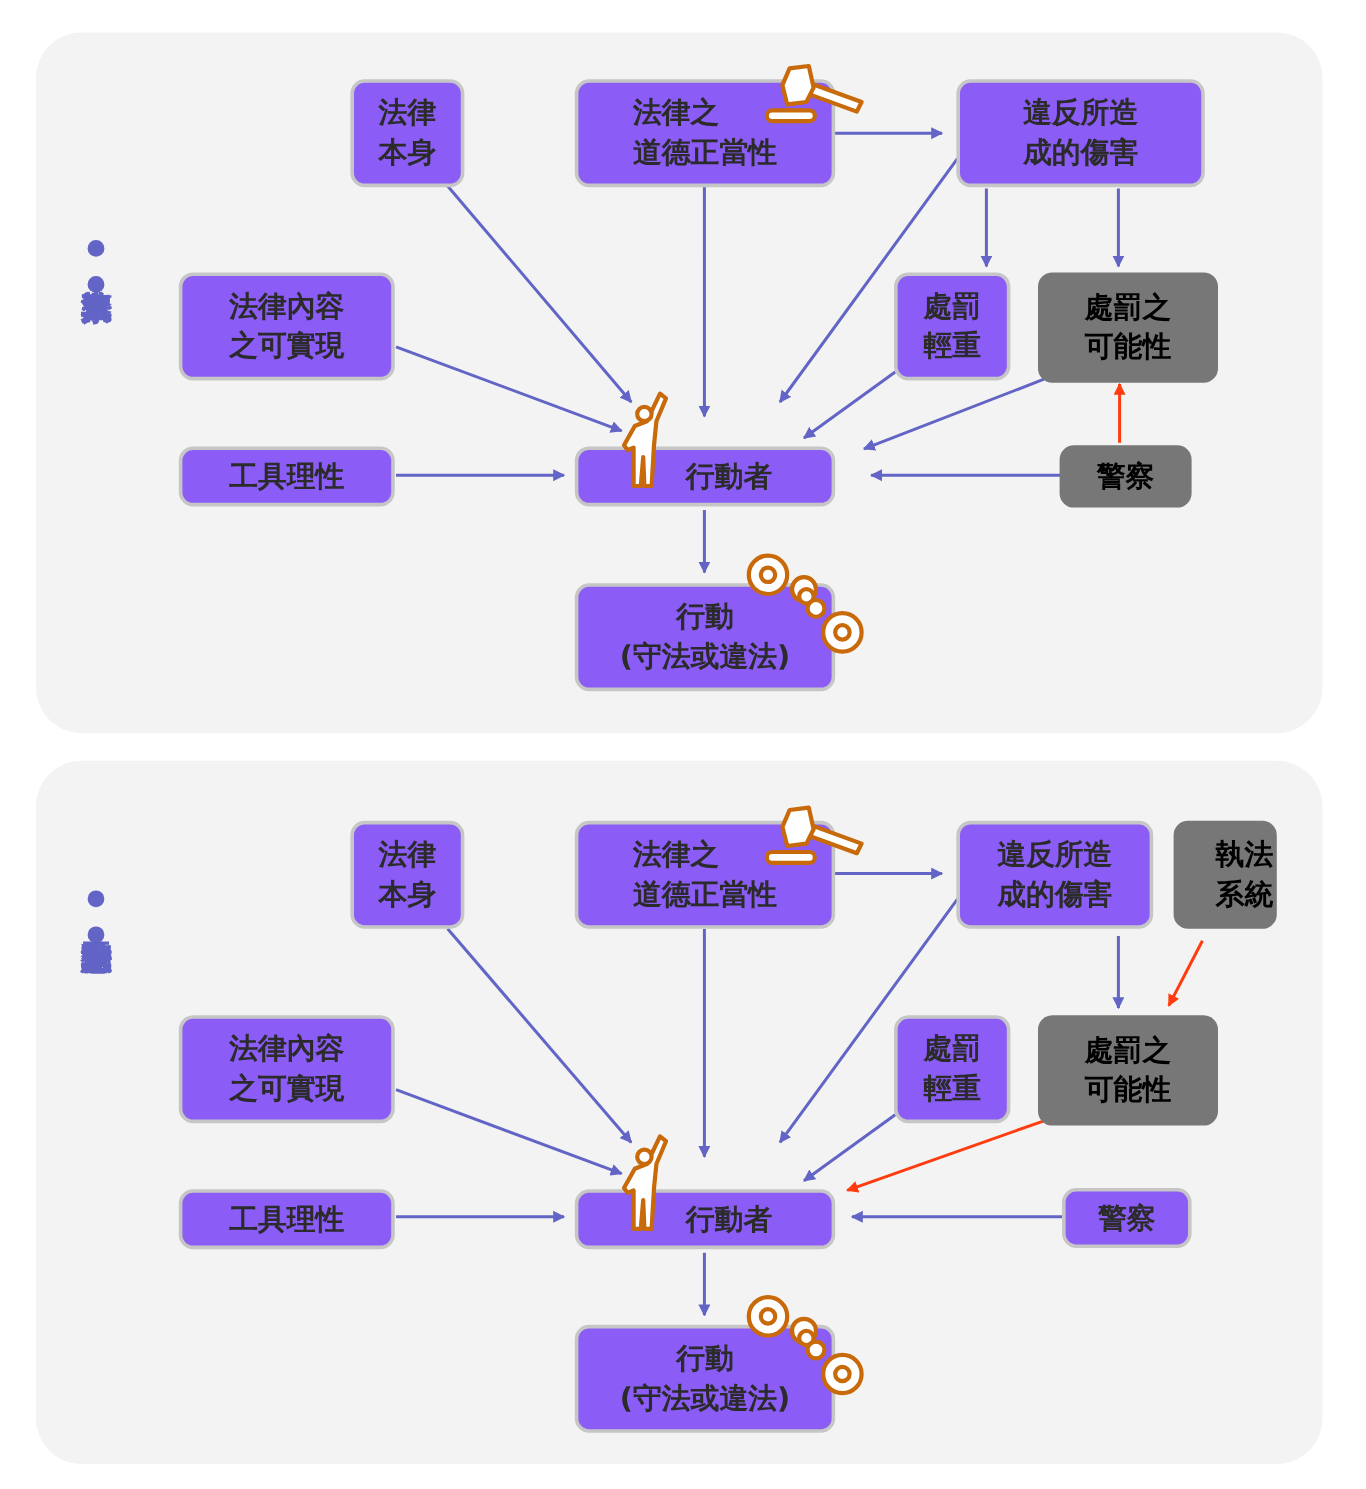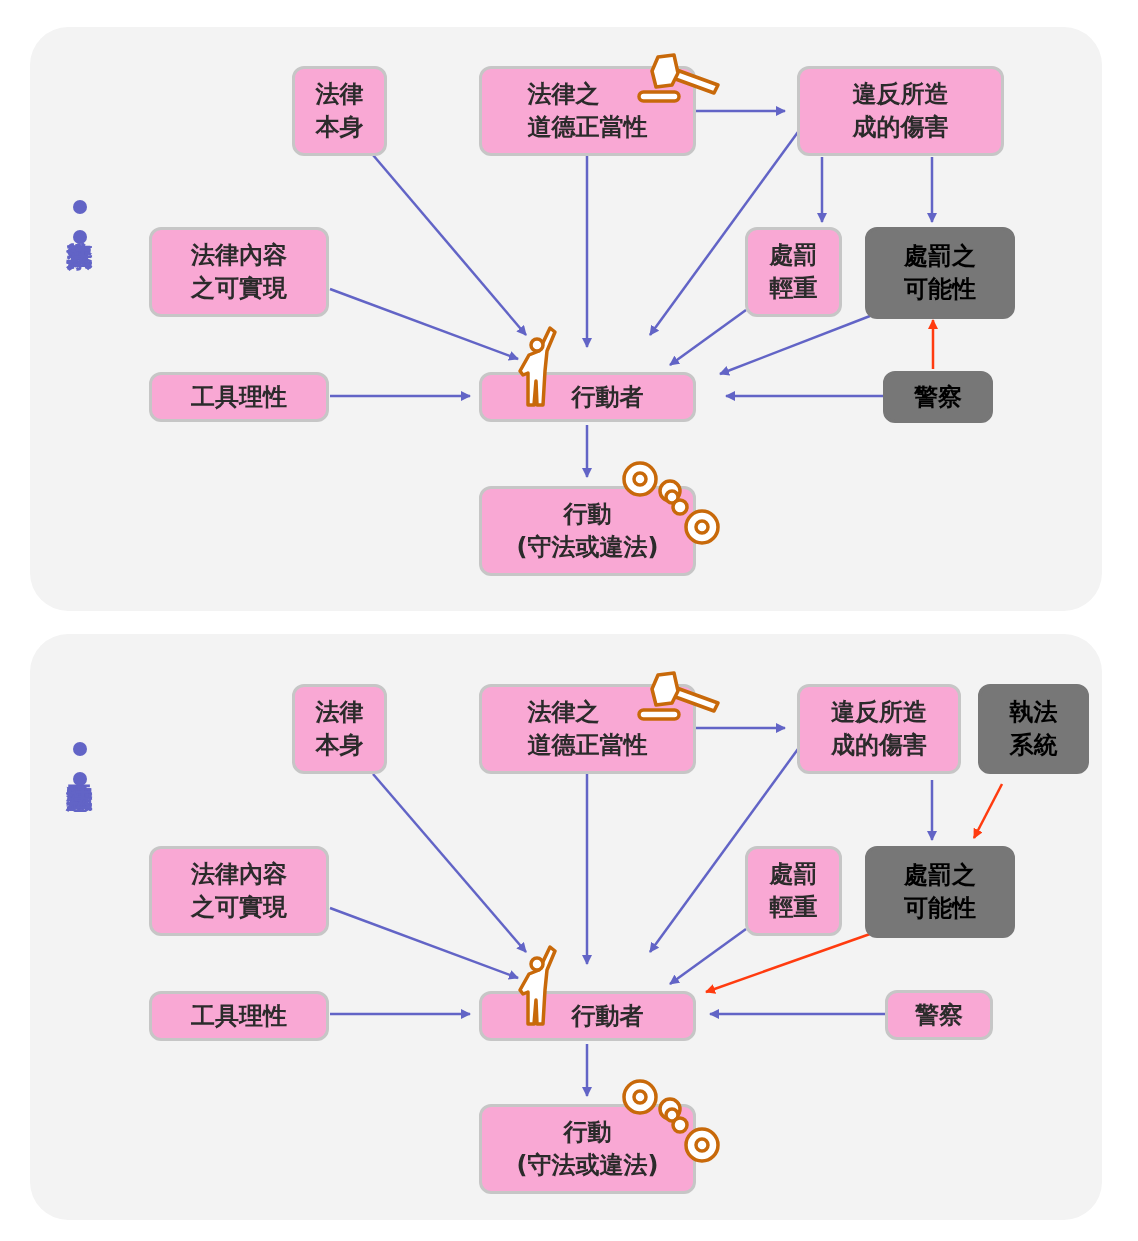--- a/index.html
+++ b/index.html
@@ -2,21 +2,21 @@
 <html><head>
 <meta charset="utf-8">
 <style>
   html, body { margin: 0; padding: 0; background: #ffffff; }
   body { width: 1138px; height: 1241px; position: relative; overflow: hidden;
          font-family: "DejaVu Sans", "Liberation Sans", sans-serif; }
   .panel { position: absolute; left: 30px; width: 1072px; background: #f3f3f3; border-radius: 38px; }
   .panel-top { top: 27px; height: 584px; }
   .panel-bottom { top: 634px; height: 586px; }
   .svgwrap { position: absolute; left: 0; top: 0; width: 1072px; }
-  .node { position: absolute; box-sizing: border-box; background: #f9a8d4;
+  .node { position: absolute; box-sizing: border-box; background: #8b5cf6;
           border: 3px solid #c6c6c6; border-radius: 12px;
           display: flex; flex-direction: column; align-items: center; justify-content: center;
           color: #2b2b2b; font-weight: bold; font-size: 24px; line-height: 33px; text-align: center; }
   .node.dark { background: #777777; border-color: #777777; color: #000000; }
   .node span { display: block; white-space: nowrap; }
   .side-label { position: absolute; left: 34px; width: 32px; display: flex; flex-direction: column;
                 align-items: center; color: #6264c6; font-weight: bold; font-size: 26px; line-height: 28px; }
   .side-label .dot { width: 14px; height: 14px; border-radius: 50%; background: #6264c6; margin: 8px 0; }
   .side-label .txt { writing-mode: vertical-rl; text-orientation: upright; letter-spacing: 0px; }
   .icon { position: absolute; }
@@ -162,21 +162,21 @@
     <span>本身</span>
   </div>
   <div class="node" style="left:449px;top:50px;width:217px;height:90px;">
     <span style="margin-right:48px;">法律之</span>
     <span>道德正當性</span>
   </div>
   <div class="node" style="left:767px;top:50px;width:164px;height:90px;">
     <span>違反所造</span>
     <span>成的傷害</span>
   </div>
-  <div class="node dark" style="left:948px;top:50px;width:111px;height:90px;">
+  <div class="node dark" style="left:948px;top:50px;width:86px;height:90px;align-items:flex-end;">
     <span>執法</span>
     <span>系統</span>
   </div>
   <div class="node" style="left:119px;top:212px;width:180px;height:90px;">
     <span>法律內容</span>
     <span>之可實現</span>
   </div>
   <div class="node" style="left:715px;top:212px;width:97px;height:90px;">
     <span>處罰</span>
     <span>輕重</span>

